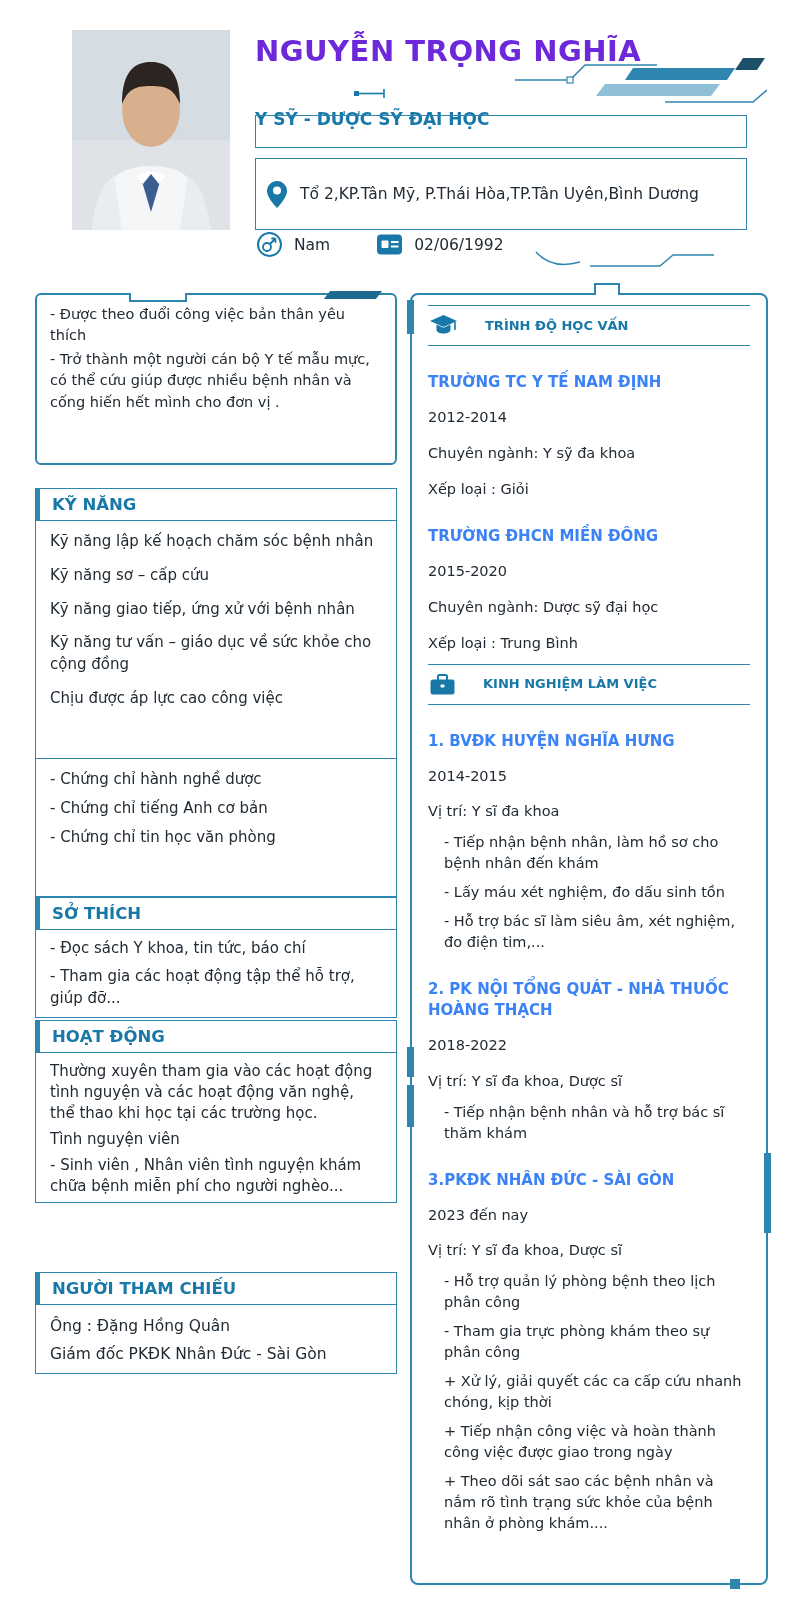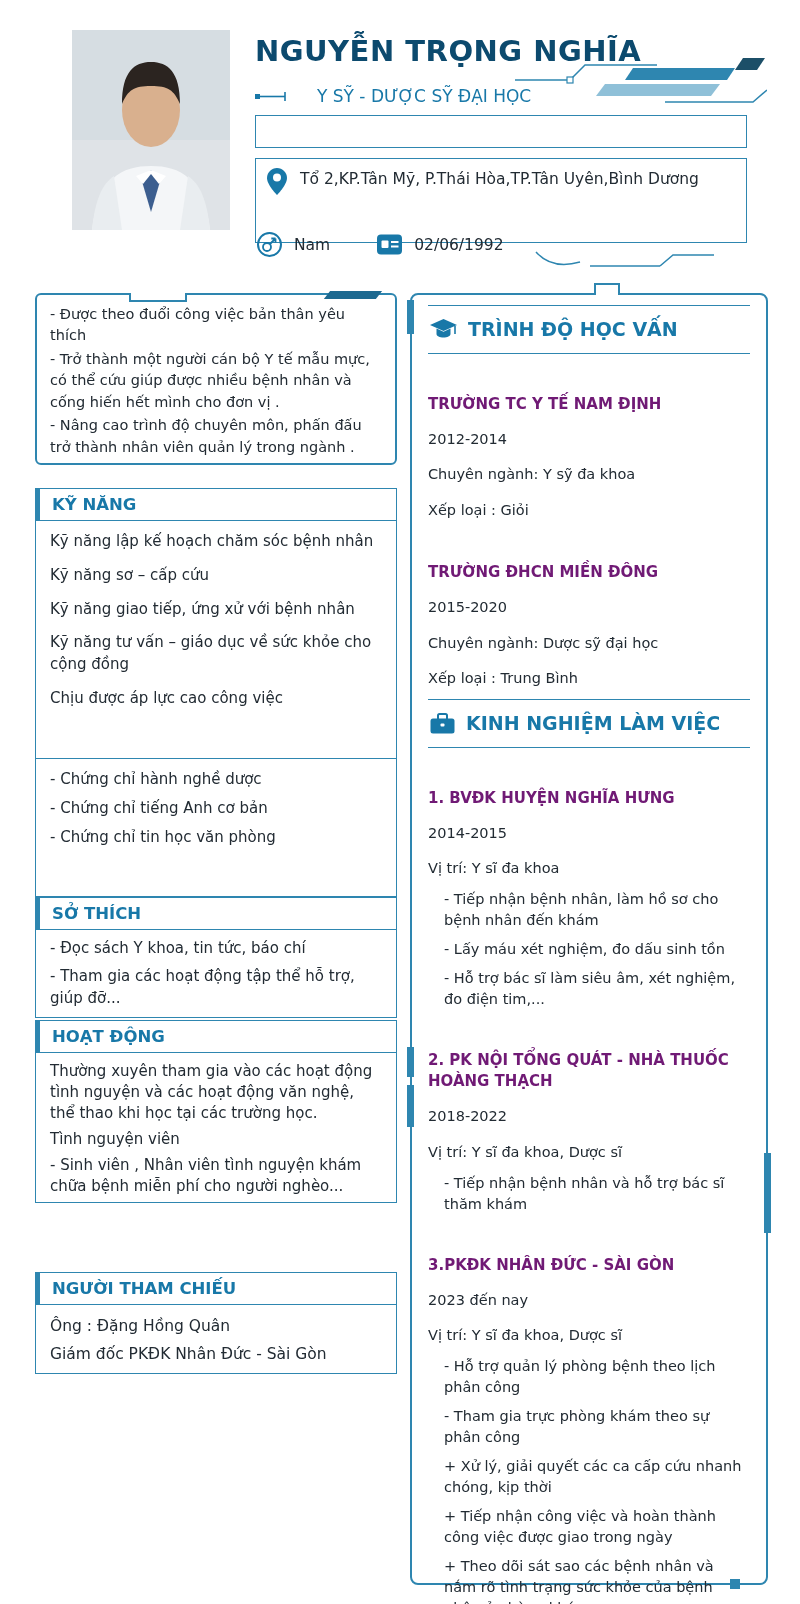--- a/index.html
+++ b/index.html
@@ -5,27 +5,27 @@
   * { box-sizing: border-box; }
   html,body { margin:0; padding:0; background:#ffffff; }
   .page {
     position:relative; width:800px; height:1604px; background:#fff;
     font-family:"DejaVu Sans","Liberation Sans",sans-serif;
     color:#222b33; overflow:hidden;
   }
 
   
   .photo { position:absolute; left:72px; top:30px; width:158px; height:200px; }
-  .name  { position:absolute; left:255px; top:34px; margin:0; font-size:29px; font-weight:bold; color:#0c4a6e; letter-spacing:.5px; }
-  .subtitle { position:absolute; left:255px; top:86px; display:flex; align-items:center; gap:26px;
-              color:#1878a8; font-weight:normal; font-size:17px; }
+  .name  { position:absolute; left:255px; top:34px; margin:0; font-size:29px; font-weight:bold; color:#6d28d9; letter-spacing:.5px; }
+  .subtitle { position:absolute; left:255px; top:86px; display:flex; align-items:center; gap:9px;
+              color:#1878a8; font-weight:bold; font-size:17px;flex-direction:column; }
   .circuit { position:absolute; left:515px; top:50px; }
   .empty-box { position:absolute; left:255px; top:115px; width:492px; height:33px; border:1px solid #2e86b0; }
-  .address-box { position:absolute; left:255px; top:158px; width:492px; height:85px; border:1px solid #2e86b0;
-                 display:flex; align-items:flex-start; gap:13px; padding:9px 11px; font-size:15.5px; line-height:1.45; }
+  .address-box { position:absolute; left:255px; top:158px; width:492px; height:72px; border:1px solid #2e86b0;
+                 display:flex; align-items:center; gap:13px; padding:9px 11px; font-size:15.5px; line-height:1.45; }
   .meta { position:absolute; left:256px; top:231px; display:flex; align-items:center; font-size:15.5px; }
   .meta .lbl { margin-left:11px; }
   .meta .dob-ic { margin-left:46px; }
   .swoosh { position:absolute; left:528px; top:236px; }
 
   
   .objective { position:absolute; left:35px; top:293px; width:362px; height:172px;
                border:2px solid #2e86b0; border-radius:6px; padding:9px 13px;
                font-size:14.5px; line-height:1.48; }
   .objective .ln { margin-bottom:2px; }
@@ -48,24 +48,24 @@
   .acts    .lsec-bd { padding-top:8px; line-height:1.4; }
   .acts    .it { margin-bottom:5px; }
   .refs    { top:1272px; height:102px; }
   .refs    .lsec-bd { font-size:15.5px; }
   .refs    .it { margin-bottom:6px; }
 
   
   .rcol { position:absolute; left:410px; top:293px; width:358px; height:1292px;
           border:2px solid #2e86b0; border-radius:8px; padding:10px 16px;
           font-size:14.5px; line-height:1.5; }
-  .rc-hd { display:flex; align-items:center; gap:11px; border-top:1.5px solid #2e86b0; border-bottom:1.5px solid #2e86b0;
-           padding:9px 2px; color:#1878a8; font-weight:bold; font-size:19px; }
+  .rc-hd { display:flex; align-items:center; gap:28px; border-top:1.5px solid #2e86b0; border-bottom:1.5px solid #2e86b0;
+           padding:9px 2px; color:#1878a8; font-weight:bold; font-size:13px; }
   .rc-hd.second { margin-top:9px; }
-  .entry-title { margin-top:40px; font-weight:bold; color:#701a75; font-size:15px; line-height:1.4; }
+  .entry-title { margin-top:26px; font-weight:bold; color:#3b82f6; font-size:15px; line-height:1.4; }
   .row  { margin-top:14px; }
   .bullets { margin-top:9px; }
   .bullets > div { margin-top:8px; line-height:1.45;margin-left:16px; }
 
   .bar { position:absolute; background:#2e86b0; }
   .bar-l1 { left:-5px; top:5px;   width:7px; height:34px; }
   .bar-l2 { left:-5px; top:752px; width:7px; height:30px; }
   .bar-l3 { left:-5px; top:790px; width:7px; height:42px; }
   .bar-r1 { right:-5px; top:858px; width:7px; height:80px; }
   .tab-top { position:absolute; top:-12px; left:182px; width:26px; height:12px; background:#fff;
@@ -141,21 +141,20 @@
     <path d="M8 16 q16 18 44 10" fill="none" stroke="#2e86b0" stroke-width="1.5"></path>
     <line x1="62" y1="30" x2="132" y2="30" stroke="#2e86b0" stroke-width="1.5"></line>
     <polyline points="132,30 145,19 186,19" fill="none" stroke="#2e86b0" stroke-width="1.5"></polyline>
   </svg>
 
   <div class="objective">
     <div class="obj-notch"></div>
     <div class="obj-bar"></div>
     <div class="ln">- Được theo đuổi công việc bản thân yêu thích</div>
     <div class="ln">- Trở thành một người cán bộ Y tế mẫu mực, có thể cứu giúp được nhiều bệnh nhân và cống hiến hết mình cho đơn vị .</div>
-    <div class="ln">- Nâng cao trình độ chuyên môn, phấn đấu trở thành nhân viên quản lý trong ngành .</div>
   </div>
 
   <div class="lsec skills">
     <div class="lsec-hd">KỸ NĂNG</div>
     <div class="lsec-bd">
       <div class="it">Kỹ năng lập kế hoạch chăm sóc bệnh nhân</div>
       <div class="it">Kỹ năng sơ – cấp cứu</div>
       <div class="it">Kỹ năng giao tiếp, ứng xử với bệnh nhân</div>
       <div class="it">Kỹ năng tư vấn – giáo dục về sức khỏe cho cộng đồng</div>
       <div class="it">Chịu được áp lực cao công việc</div>

